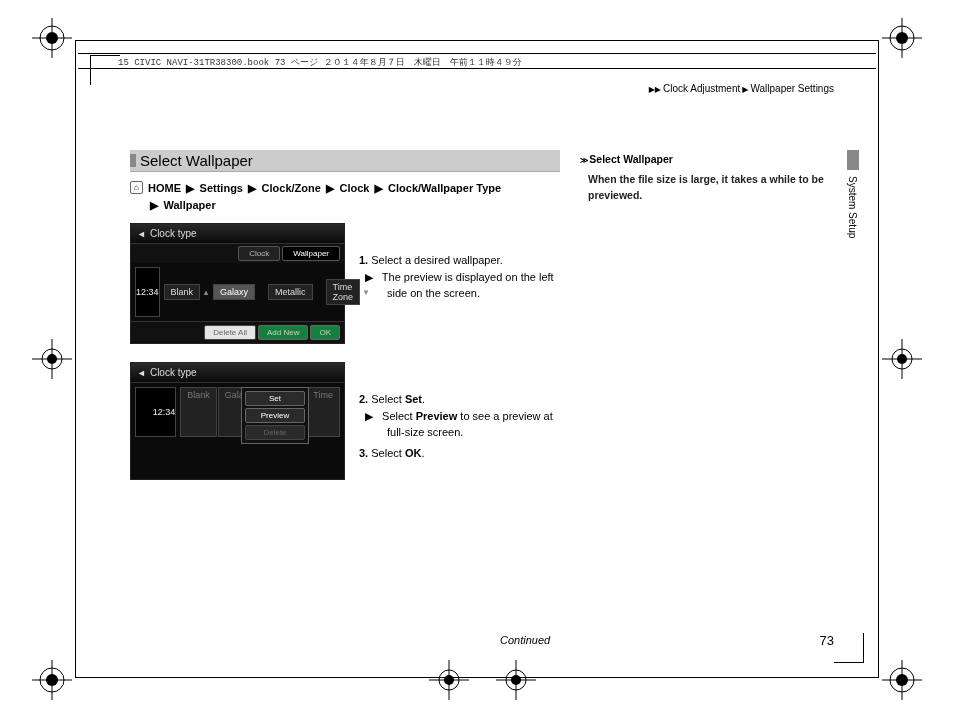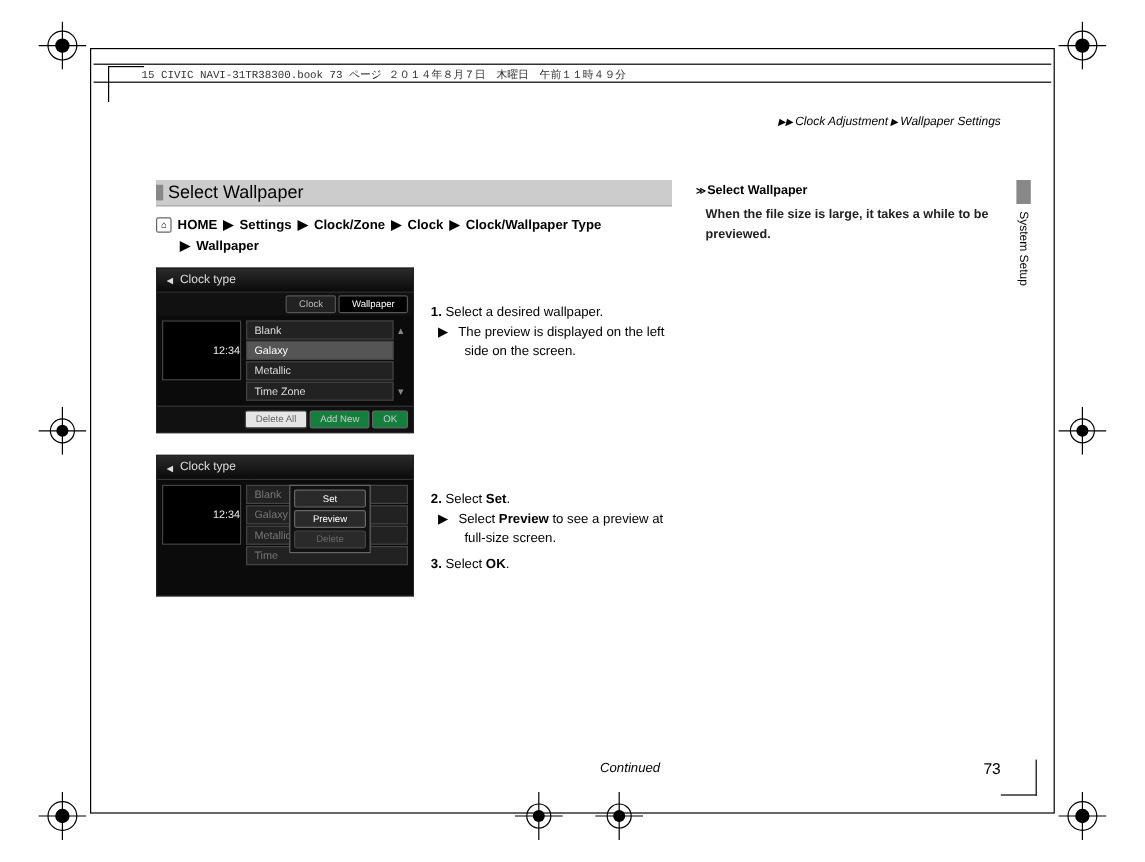--- a/index.html
+++ b/index.html
@@ -51,24 +51,23 @@
     border-bottom: 1px solid #000;
     height: 16px;
     font-size: 9px;
     font-family: "Courier New", monospace;
     padding: 2px 40px;
     color: #333;
   }
 
   .breadcrumb-top {
     position: absolute;
-    top: 96px;
+    top: 83px;
     right: 120px;
     font-size: 10px;
-    font-style: italic;
   }
   .breadcrumb-top .tri { font-size:8px; }
 
   .content {
     position: absolute;
     top: 150px;
     left: 130px;
     width: 430px;
   }
 
@@ -148,21 +147,21 @@
   .ui-preview {
     width: 66px; height: 50px;
     background: #000;
     border: 1px solid #444;
     display:flex; align-items:center; justify-content:flex-end;
     font-size: 9px; color:#eee;
     position: relative;
   }
   .ui-list {
     flex: 1;
-    display:flex; flex-direction:column;
+    display:flex; 
     gap:1px;
   }
   .ui-list-row {
     display:flex; align-items:center;
   }
   .ui-list-item {
     flex:1;
     padding: 2px 6px;
     background: #222;
     border: 1px solid #444;

